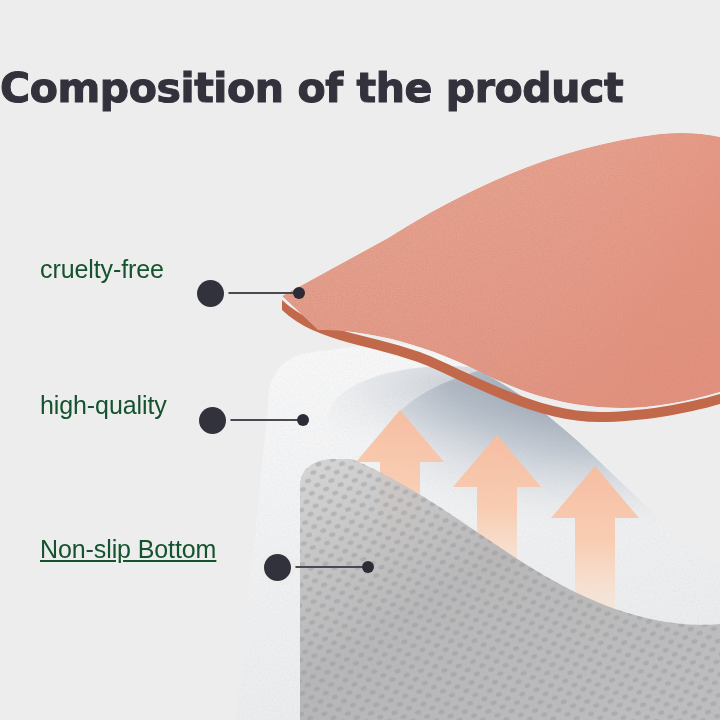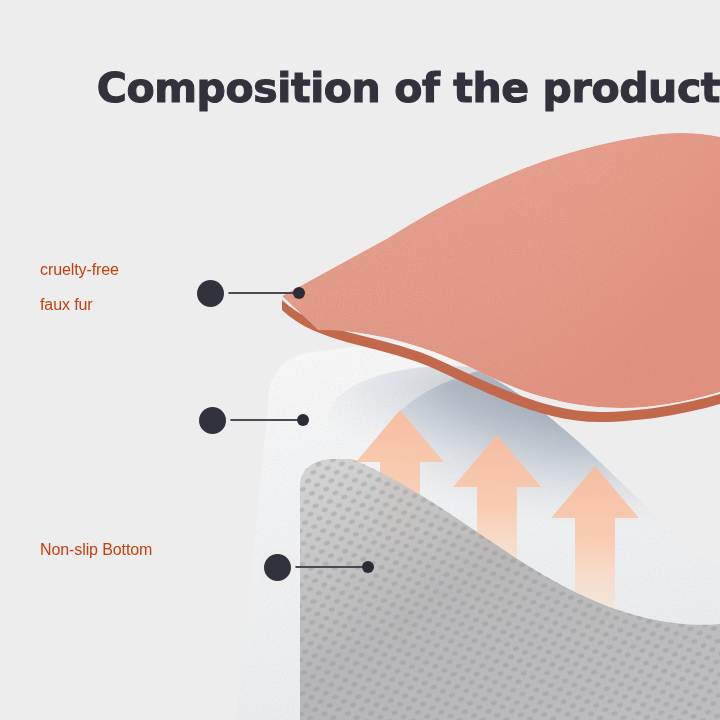--- a/index.html
+++ b/index.html
@@ -14,21 +14,21 @@
     width:720px;height:720px;
     background:#ededee;
     overflow:hidden;
   }
 
   
   #title{
     position:absolute;
     left:0;top:64px;
     width:720px;
-    text-align:right;
+    text-align:left;
     font-family:"DejaVu Sans", sans-serif;
     font-weight:700;
     font-size:41px;
     letter-spacing:-0.4px;
     color:#33323c;
     white-space:nowrap;
     -webkit-text-stroke:1.1px #33323c;
   }
 
   
@@ -36,23 +36,23 @@
     position:absolute;
     left:0;top:0;
     width:720px;height:720px;
   }
 
   
   .callout{position:absolute;}
   .callout .ctext{
     position:absolute;
     font-family:"Liberation Sans", sans-serif;
-    font-size:16px;
+    font-size:25px;
     line-height:35px;
-    color:#c2410c;
+    color:#14532d;
     white-space:nowrap;
     letter-spacing:-0.1px;
   }
   .callout .cline{
     position:absolute;
     height:1.6px;
     background:#4a4a55;
   }
   .callout .cdot-big{
     position:absolute;
@@ -257,37 +257,37 @@
                C 566 408 520 392 480 372
                C 432 348 376 330 318 330 Z" fill="url(#coralGradR)"></path>
     </g>
   </svg>
 
   <div id="title">Composition of the product</div>
 
   <div class="callout">
     <div class="ctext" style="left:40px;top:252px;">
       <div>cruelty-free</div>
-      <div>faux fur</div>
     </div>
     <div class="cline" style="left:210px;top:292px;width:90px;"></div>
     <div class="cdot-big" style="left:197px;top:280px;"></div>
     <div class="cdot-small" style="left:293px;top:287px;"></div>
   </div>
 
   <div class="callout">
     <div class="ctext" style="left:40px;top:388px;">
+      <div>high-quality</div>
     </div>
     <div class="cline" style="left:212px;top:419px;width:91px;"></div>
     <div class="cdot-big" style="left:199px;top:407px;"></div>
     <div class="cdot-small" style="left:297px;top:414px;"></div>
   </div>
 
   <div class="callout">
-    <div class="ctext" style="left:40px;top:532px;">
+    <div class="ctext" style="left:40px;top:532px;text-decoration:underline;">
       <div>Non-slip Bottom</div>
     </div>
     <div class="cline" style="left:277px;top:566px;width:91px;"></div>
     <div class="cdot-big" style="left:264px;top:554px;"></div>
     <div class="cdot-small" style="left:362px;top:561px;"></div>
   </div>
 
 </div>
 
 </body></html>

